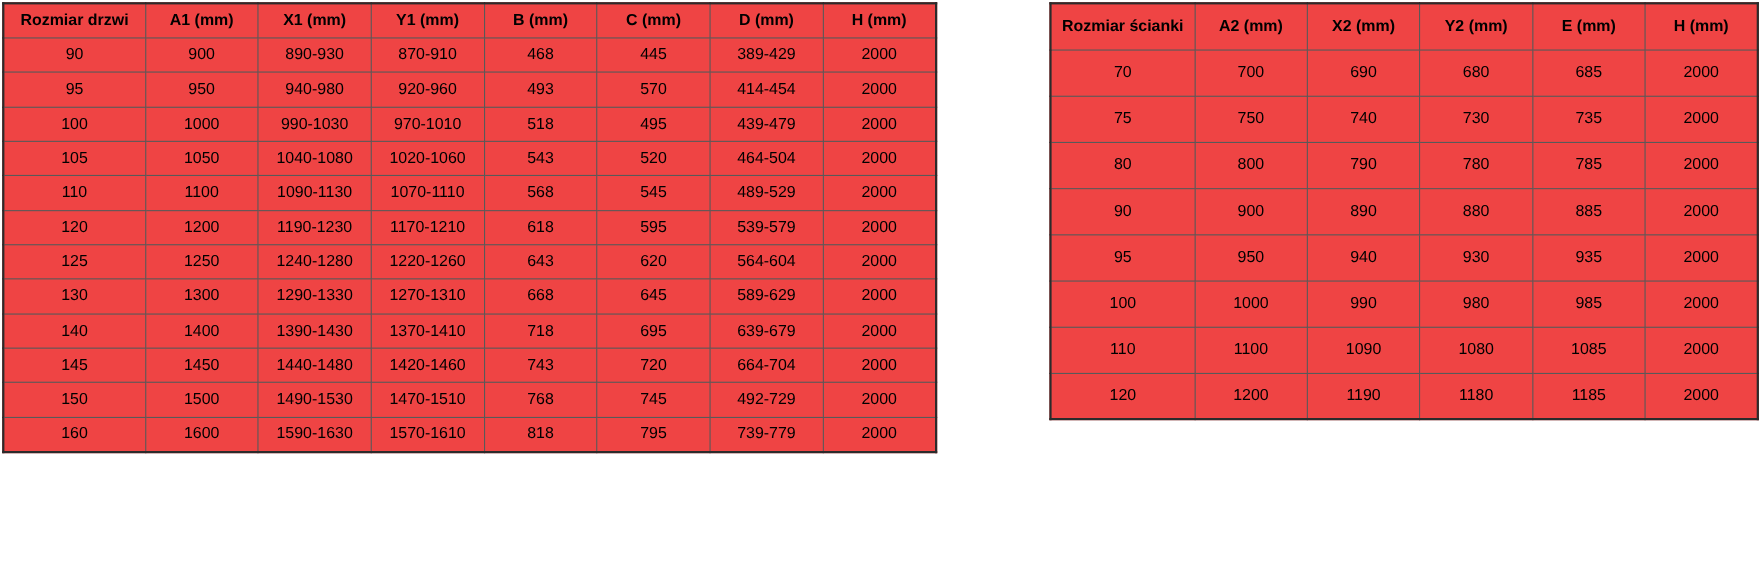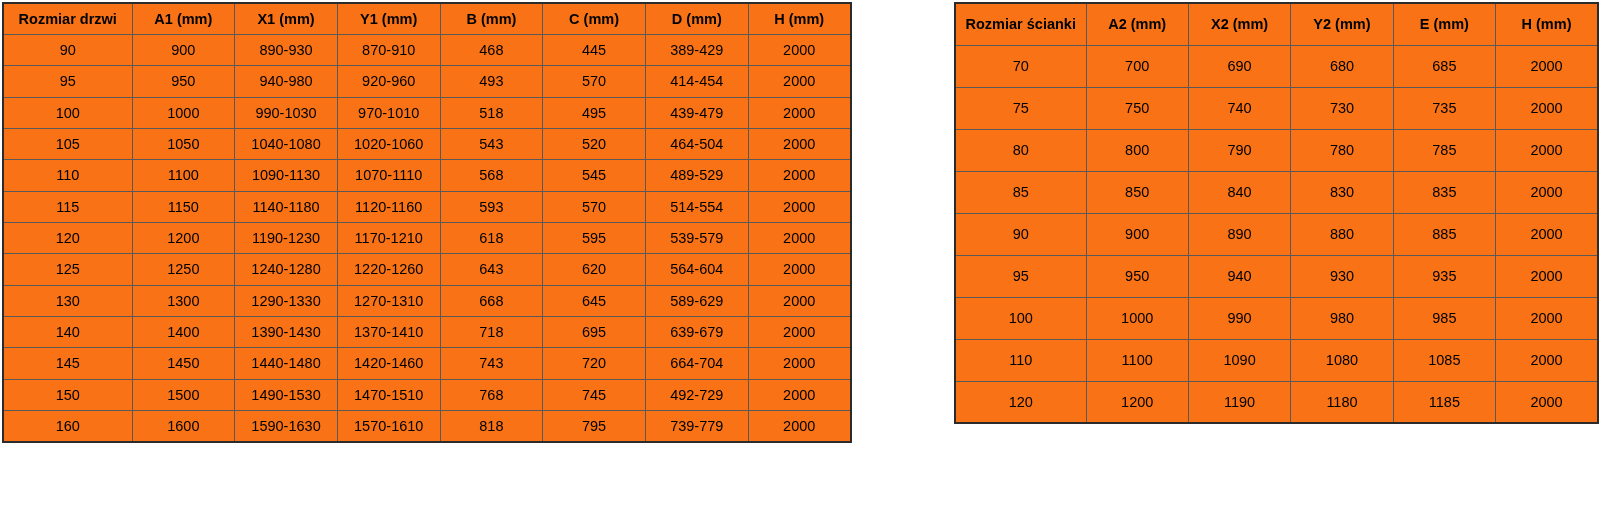--- a/index.html
+++ b/index.html
@@ -14,21 +14,21 @@
   .page {
     position: relative;
     width: 1600px;
     height: 514px;
     background: #ffffff;
   }
   table.spec {
     position: absolute;
     border-collapse: collapse;
     table-layout: fixed;
-    background: #f97316;
+    background: #ef4444;
     border: 2px solid #2b2b2b;
   }
   table.spec th, table.spec td {
     border: 1px solid #595959;
     text-align: center;
     vertical-align: middle;
     font-size: 14.5px;
     line-height: 1;
     white-space: nowrap;
     overflow: hidden;
@@ -122,30 +122,20 @@
           <td>110</td>
           <td>1100</td>
           <td>1090-1130</td>
           <td>1070-1110</td>
           <td>568</td>
           <td>545</td>
           <td>489-529</td>
           <td>2000</td>
         </tr>
         <tr>
-          <td>115</td>
-          <td>1150</td>
-          <td>1140-1180</td>
-          <td>1120-1160</td>
-          <td>593</td>
-          <td>570</td>
-          <td>514-554</td>
-          <td>2000</td>
-        </tr>
-        <tr>
           <td>120</td>
           <td>1200</td>
           <td>1190-1230</td>
           <td>1170-1210</td>
           <td>618</td>
           <td>595</td>
           <td>539-579</td>
           <td>2000</td>
         </tr>
         <tr>
@@ -249,28 +239,20 @@
         </tr>
         <tr>
           <td>80</td>
           <td>800</td>
           <td>790</td>
           <td>780</td>
           <td>785</td>
           <td>2000</td>
         </tr>
         <tr>
-          <td>85</td>
-          <td>850</td>
-          <td>840</td>
-          <td>830</td>
-          <td>835</td>
-          <td>2000</td>
-        </tr>
-        <tr>
           <td>90</td>
           <td>900</td>
           <td>890</td>
           <td>880</td>
           <td>885</td>
           <td>2000</td>
         </tr>
         <tr>
           <td>95</td>
           <td>950</td>

